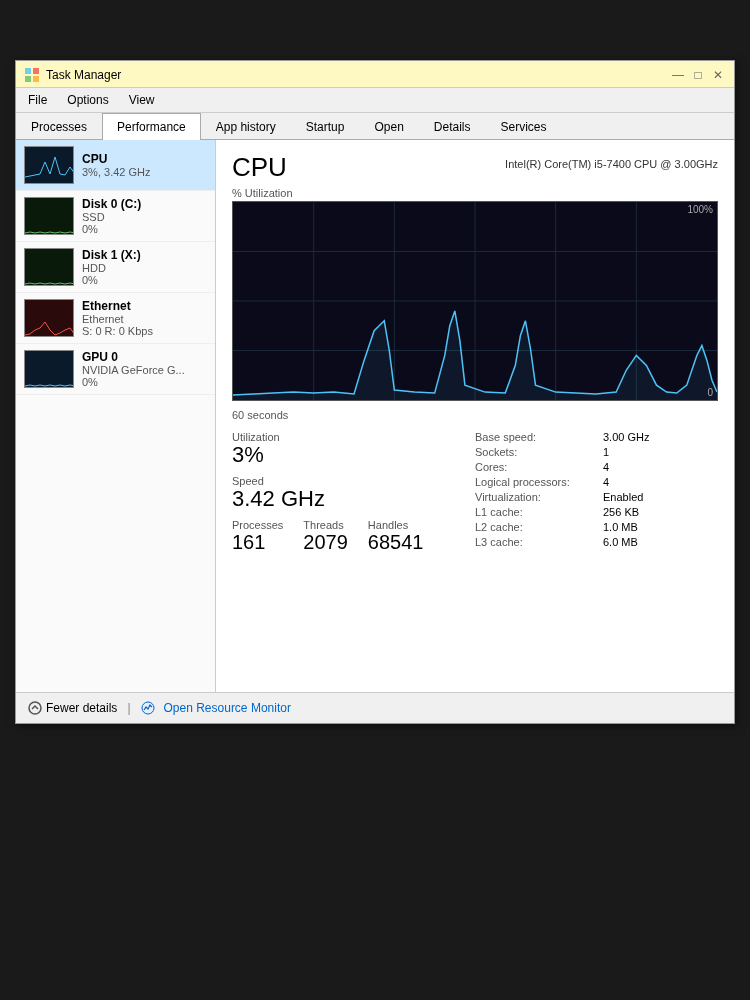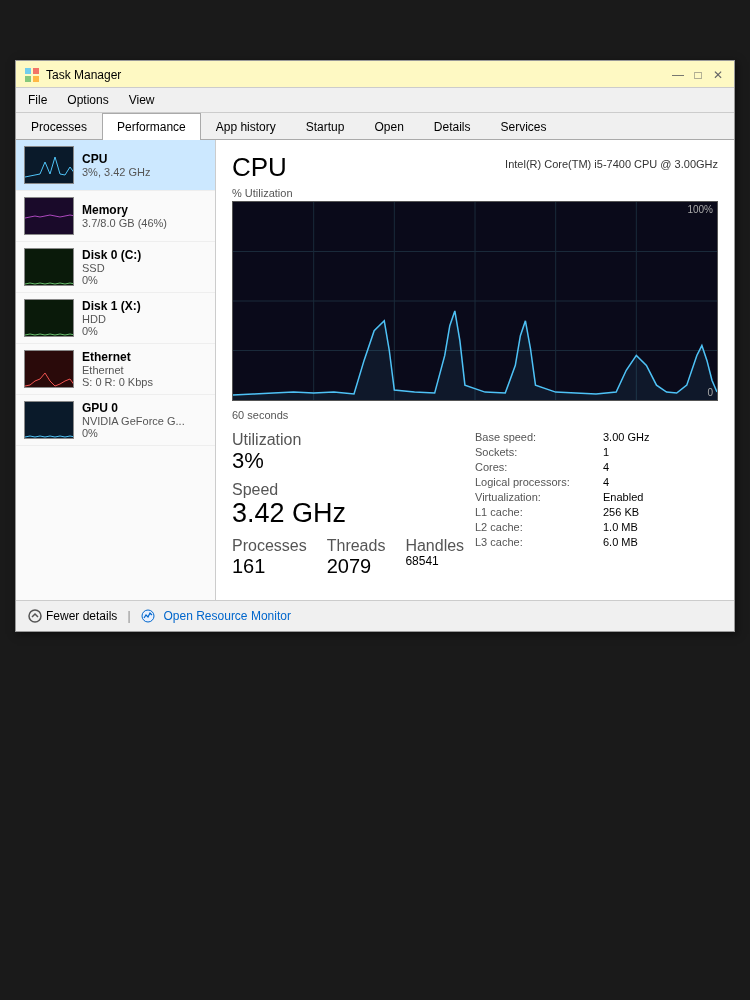--- a/index.html
+++ b/index.html
@@ -86,21 +86,21 @@
     }
     .tab.active {
       background: #fff;
       border-color: #aaa;
       border-bottom-color: #fff;
       font-weight: normal;
     }
     .content {
       display: flex;
       background: #fff;
-      height: 460px;
+      height: 552px;
     }
     .sidebar {
       width: 200px;
       border-right: 1px solid #ccc;
       background: #fafafa;
       overflow-y: auto;
     }
     .sidebar-item {
       display: flex;
       align-items: center;
@@ -180,31 +180,31 @@
       display: grid;
       grid-template-columns: 1fr 1fr;
       gap: 0;
     }
     .stats-left { }
     .stats-right { }
     .stat-row {
       margin-bottom: 8px;
     }
     .stat-label {
-      font-size: 16px;
+      font-size: 11px;
       color: #555;
     }
     .stat-value {
       font-size: 22px;
       font-weight: 300;
       color: #000;
       line-height: 1.1;
     }
     .stat-value-medium {
-      font-size: 27px;
+      font-size: 22px;
       font-weight: 300;
       color: #000;
       line-height: 1.1;
     }
     .info-table {
       font-size: 11px;
     }
     .info-row {
       display: flex;
       gap: 8px;
@@ -297,31 +297,20 @@
           <svg width="50" height="38" viewBox="0 0 50 38">
             <polyline points="0,30 5,29 10,28 15,27 20,15 25,27 30,10 35,27 40,28 45,20 50,27" fill="none" stroke="#4fc3f7" stroke-width="1"></polyline>
           </svg>
         </div>
         <div class="sidebar-info">
           <div class="sidebar-name">CPU</div>
           <div class="sidebar-sub">3%, 3.42 GHz</div>
         </div>
       </div>
 
-      <div class="sidebar-item">
-        <div class="sidebar-thumb thumb-mem">
-          <svg width="50" height="38" viewBox="0 0 50 38">
-            <polyline points="0,20 5,19 10,18 15,19 20,18 25,17 30,18 35,19 40,18 45,17 50,18" fill="none" stroke="#ab47bc" stroke-width="1"></polyline>
-          </svg>
-        </div>
-        <div class="sidebar-info">
-          <div class="sidebar-name">Memory</div>
-          <div class="sidebar-sub">3.7/8.0 GB (46%)</div>
-        </div>
-      </div>
 
       <div class="sidebar-item">
         <div class="sidebar-thumb thumb-disk0">
           <svg width="50" height="38" viewBox="0 0 50 38">
             <polyline points="0,35 5,34 10,35 15,34 20,35 25,34 30,35 35,34 40,35 45,34 50,35" fill="none" stroke="#66bb6a" stroke-width="1"></polyline>
           </svg>
         </div>
         <div class="sidebar-info">
           <div class="sidebar-name">Disk 0 (C:)</div>
           <div class="sidebar-sub">SSD</div>
@@ -412,21 +401,21 @@
             <div>
               <div class="stat-label">Processes</div>
               <div class="stat-value" style="font-size:20px;">161</div>
             </div>
             <div>
               <div class="stat-label">Threads</div>
               <div class="stat-value" style="font-size:20px;">2079</div>
             </div>
             <div>
               <div class="stat-label">Handles</div>
-              <div class="stat-value" style="font-size:12px;">68541</div>
+              <div class="stat-value" style="font-size:20px;">68541</div>
             </div>
           </div>
         </div>
 
         <div class="stats-right">
           <div class="info-table">
             <div class="info-row">
               <span class="info-key">Base speed:</span>
               <span class="info-val">3.00 GHz</span>
             </div>

